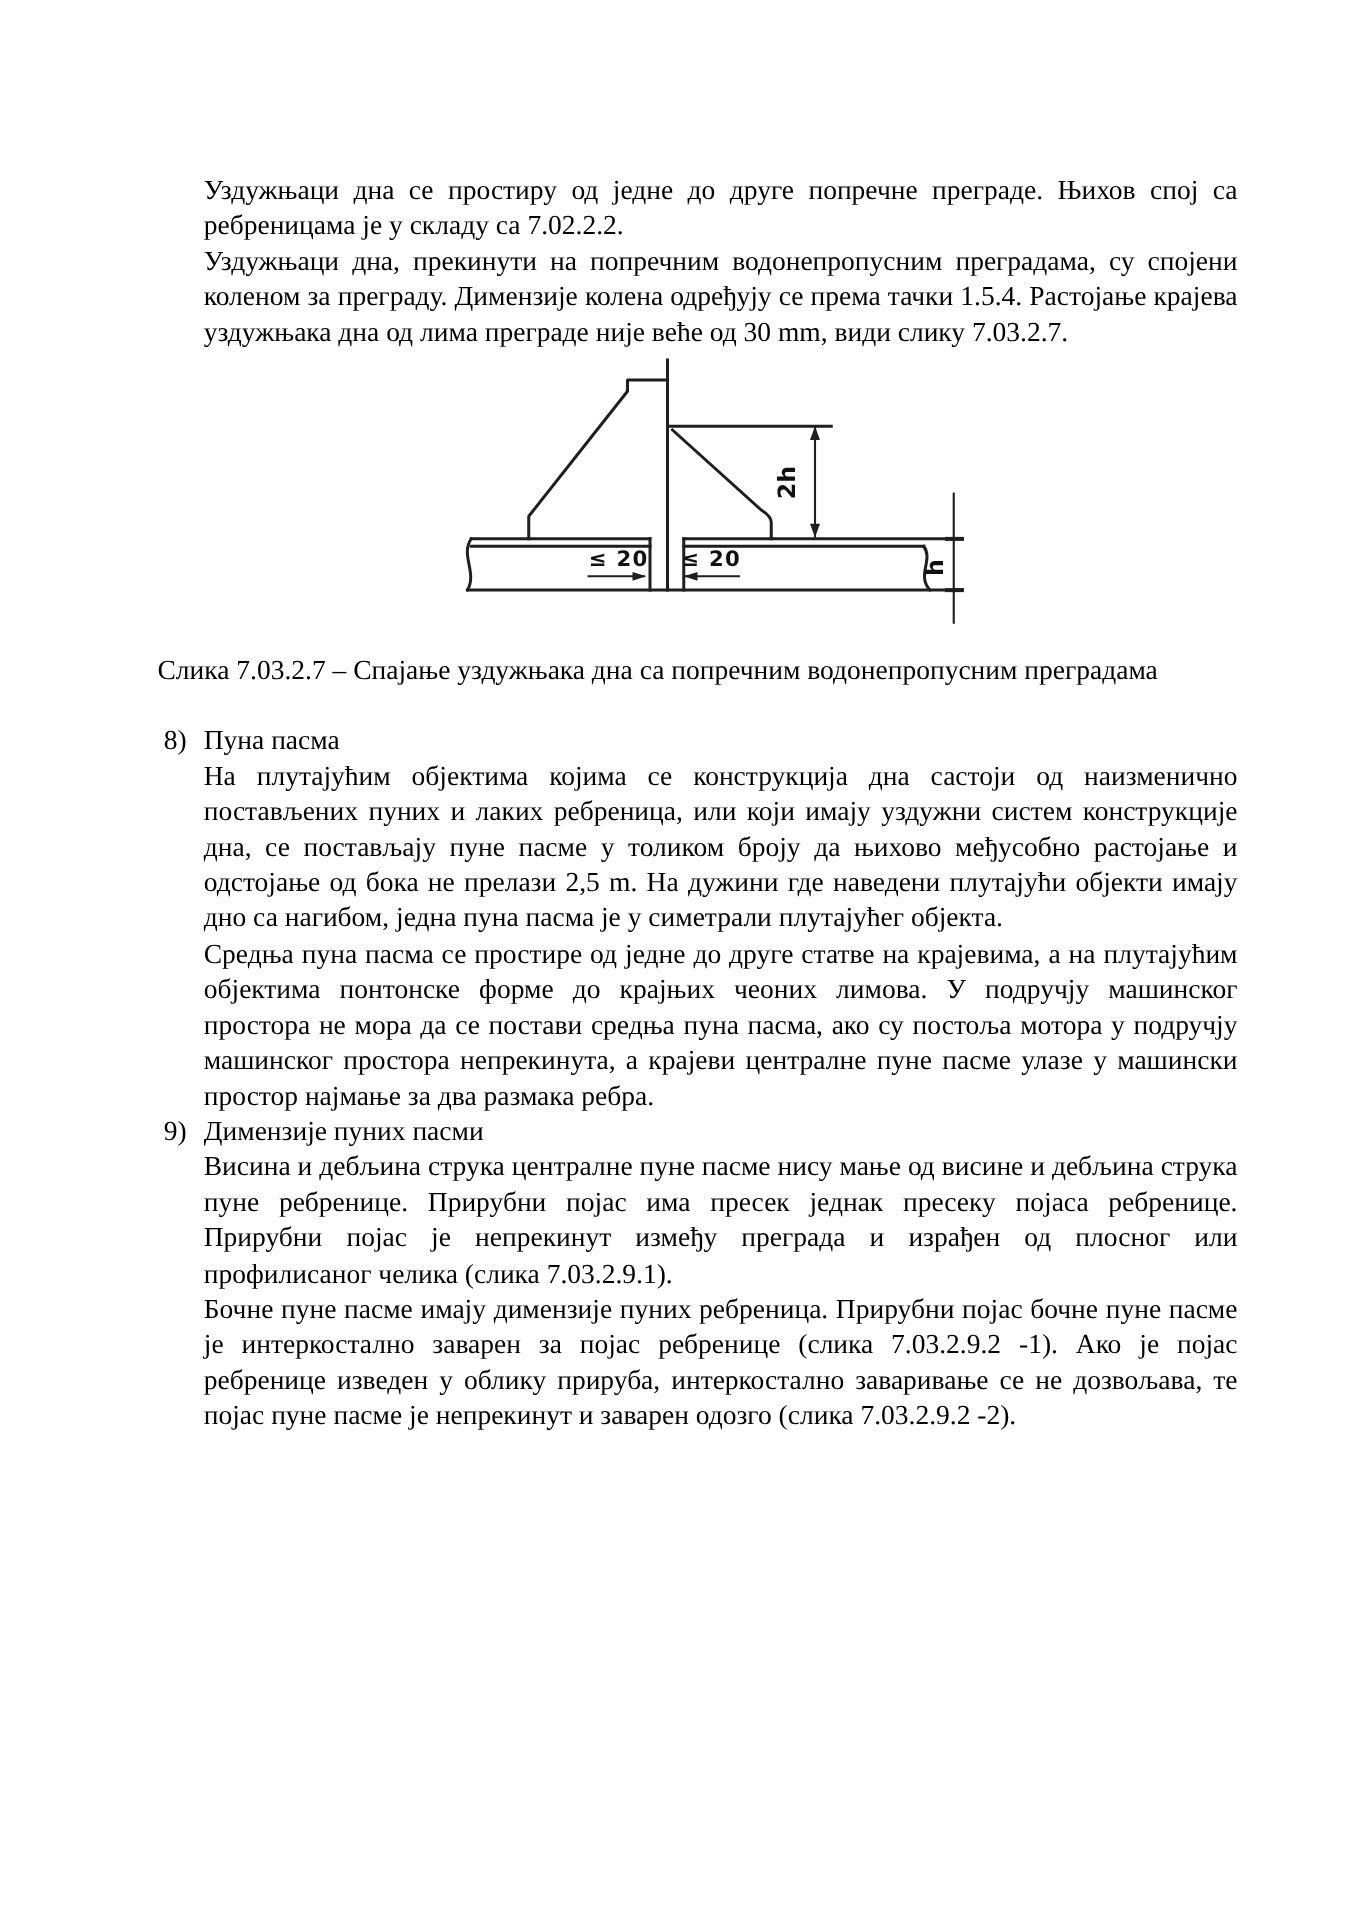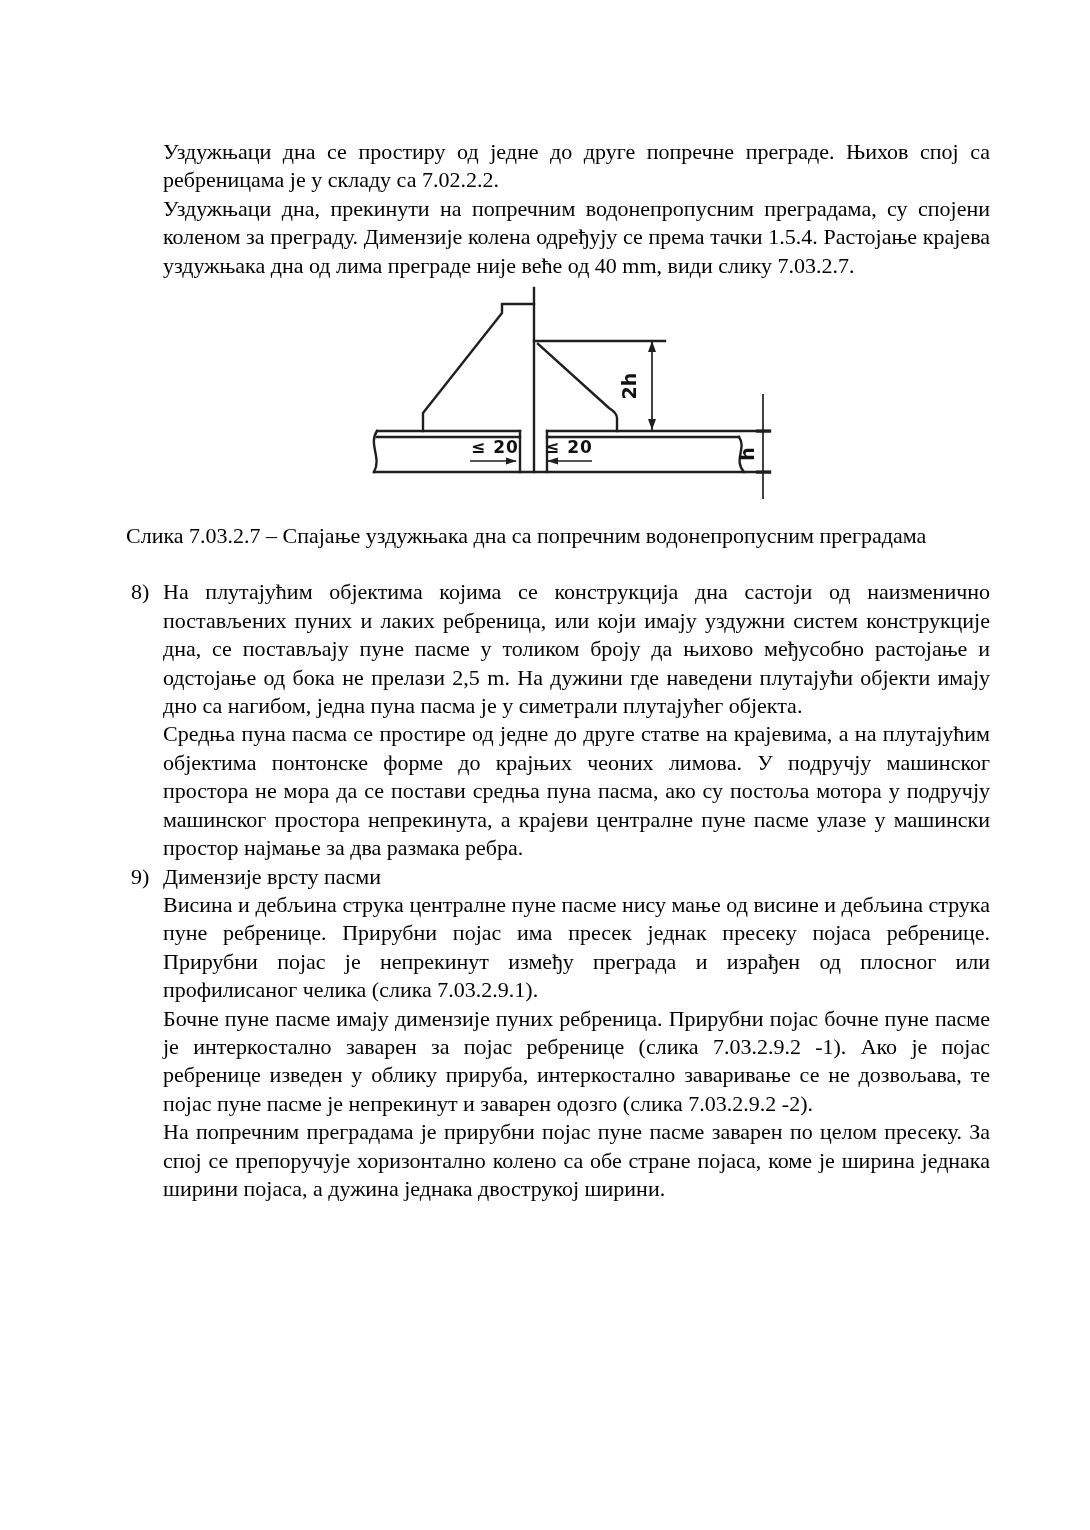--- a/index.html
+++ b/index.html
@@ -79,21 +79,21 @@
     font-size: 19px;
   }
 </style>
 </head>
 <body>
 
 <div class="page">
   <div class="content">
 
     <p class="para indent">Уздужњаци дна се простиру од једне до друге попречне преграде. Њихов спој са ребреницама је у складу са 7.02.2.2.</p>
-    <p class="para indent">Уздужњаци дна, прекинути на попречним водонепропусним преградама, су спојени коленом за преграду. Димензије колена одређују се према тачки 1.5.4. Растојање крајева уздужњака дна од лима преграде није веће од 40 mm, види слику 7.03.2.7.</p>
+    <p class="para indent">Уздужњаци дна, прекинути на попречним водонепропусним преградама, су спојени коленом за преграду. Димензије колена одређују се према тачки 1.5.4. Растојање крајева уздужњака дна од лима преграде није веће од 30 mm, види слику 7.03.2.7.</p>
 
     <figure class="fig">
       <svg width="470" height="232" viewBox="0 0 470 232">
 
         <g stroke="#1f1f1f" fill="none" stroke-width="2.4" stroke-linejoin="round" stroke-linecap="square">
           <line x1="204" y1="6" x2="204" y2="190"></line>
           <path d="M204 22 L172 22 L172 31 L93 131 L93 149"></path>
           <line x1="204" y1="59" x2="335" y2="59"></line>
           <path d="M208 62 L279 126 Q287 131 287 136 L287 149"></path>
           <path d="M47 149 L190 149 M217 149 L440 149"></path>
@@ -129,27 +129,27 @@
         </g>
       </svg>
     </figure>
 
     <p class="para caption">Слика 7.03.2.7 – Спајање уздужњака дна са попречним водонепропусним преградама</p>
 
     <div class="list">
 
       <div class="list-item">
         <span class="item-number">8)</span>
+        <p class="item-title">Пуна пасма</p>
         <p class="para">На плутајућим објектима којима се конструкција дна састоји од наизменично постављених пуних и лаких ребреница, или који имају уздужни систем конструкције дна, се постављају пуне пасме у толиком броју да њихово међусобно растојање и одстојање од бока не прелази 2,5 m. На дужини где наведени плутајући објекти имају дно са нагибом, једна пуна пасма је у симетрали плутајућег објекта.</p>
         <p class="para">Средња пуна пасма се простире од једне до друге статве на крајевима, а на плутајућим објектима понтонске форме до крајњих чеоних лимова. У подручју машинског простора не мора да се постави средња пуна пасма, ако су постоља мотора у подручју машинског простора непрекинута, а крајеви централне пуне пасме улазе у машински простор најмање за два размака ребра.</p>
       </div>
 
       <div class="list-item">
         <span class="item-number">9)</span>
-        <p class="item-title">Димензије врсту пасми</p>
+        <p class="item-title">Димензије пуних пасми</p>
         <p class="para">Висина и дебљина струка централне пуне пасме нису мање од висине и дебљина струка пуне ребренице. Прирубни појас има пресек једнак пресеку појаса ребренице. Прирубни појас је непрекинут између преграда и израђен од плосног или профилисаног челика (слика 7.03.2.9.1).</p>
         <p class="para">Бочне пуне пасме имају димензије пуних ребреница. Прирубни појас бочне пуне пасме је интеркостално заварен за појас ребренице (слика 7.03.2.9.2 -1). Ако је појас ребренице изведен у облику прируба, интеркостално заваривање се не дозвољава, те појас пуне пасме је непрекинут и заварен одозго (слика 7.03.2.9.2 -2).</p>
-        <p class="para">На попречним преградама је прирубни појас пуне пасме заварен по целом пресеку. За спој се препоручује хоризонтално колено са обе стране појаса, коме је ширина једнака ширини појаса, а дужина једнака двострукој ширини.</p>
       </div>
 
     </div>
   </div>
 </div>
 
 </body></html>

